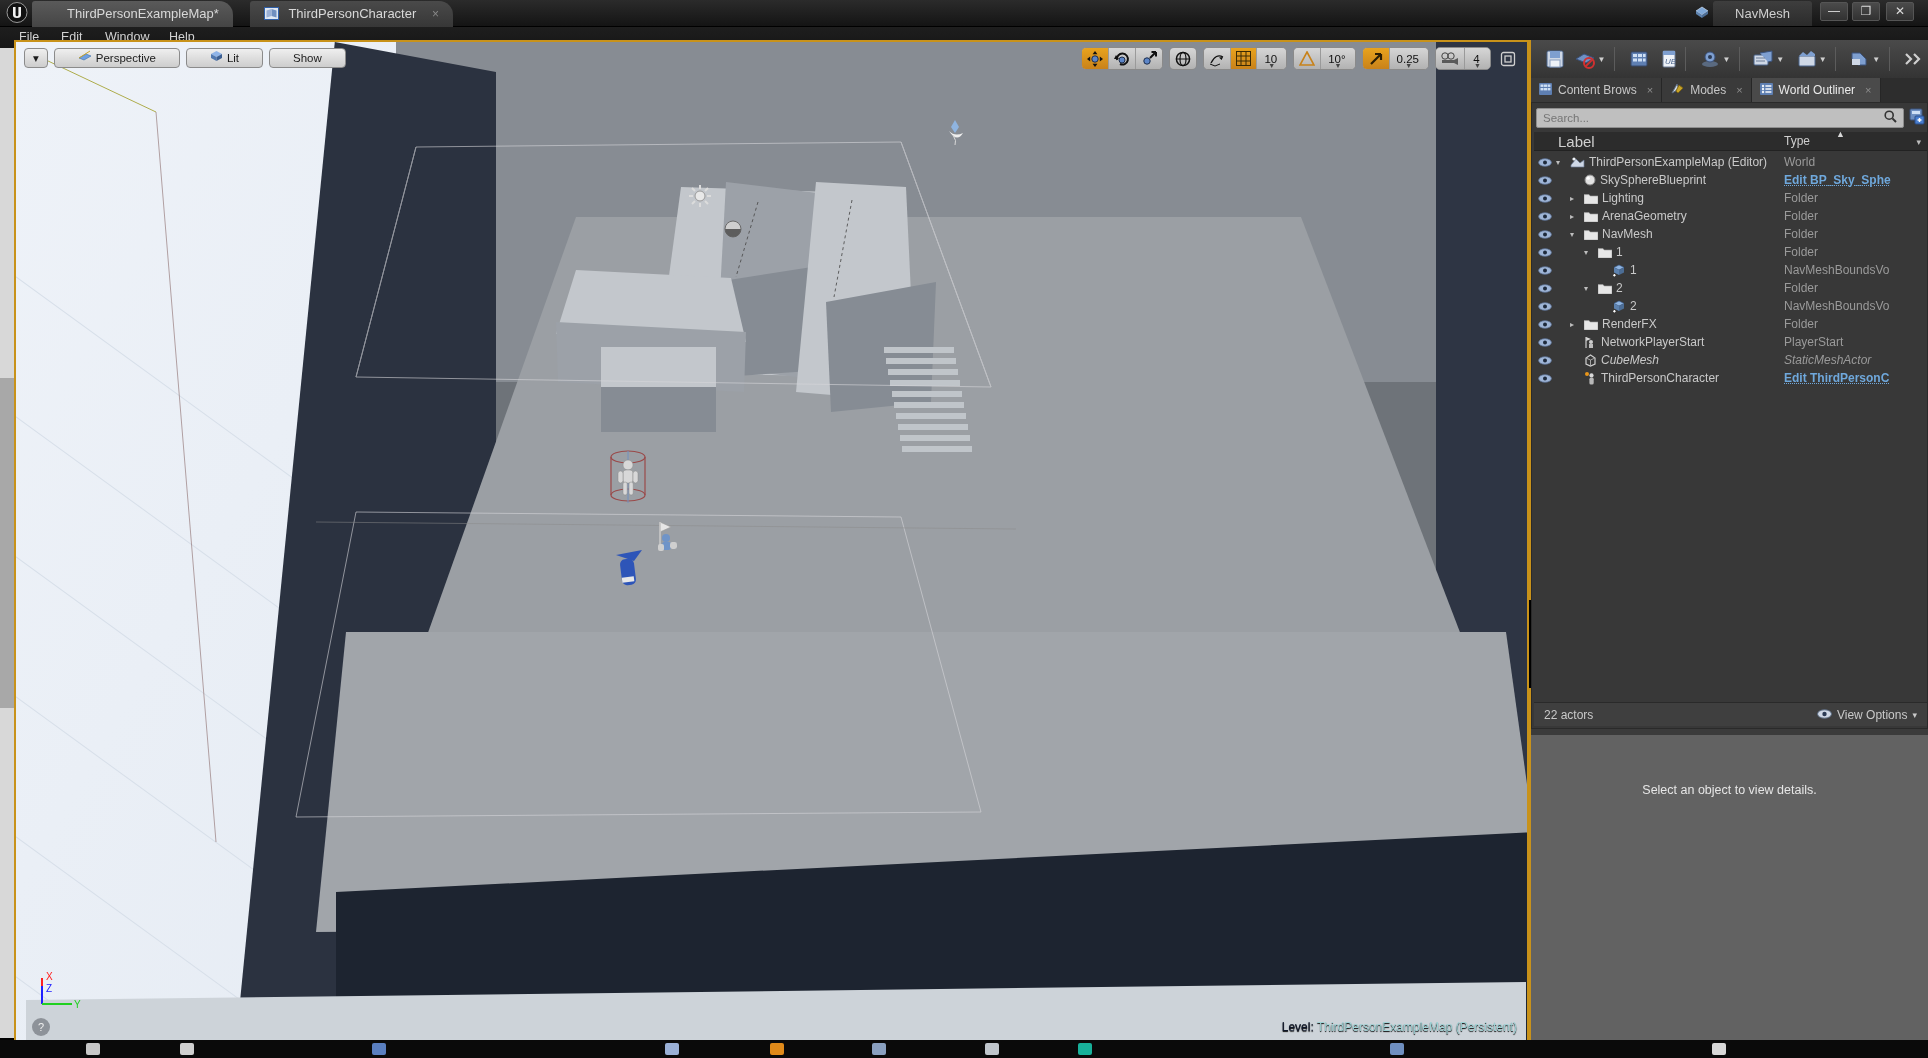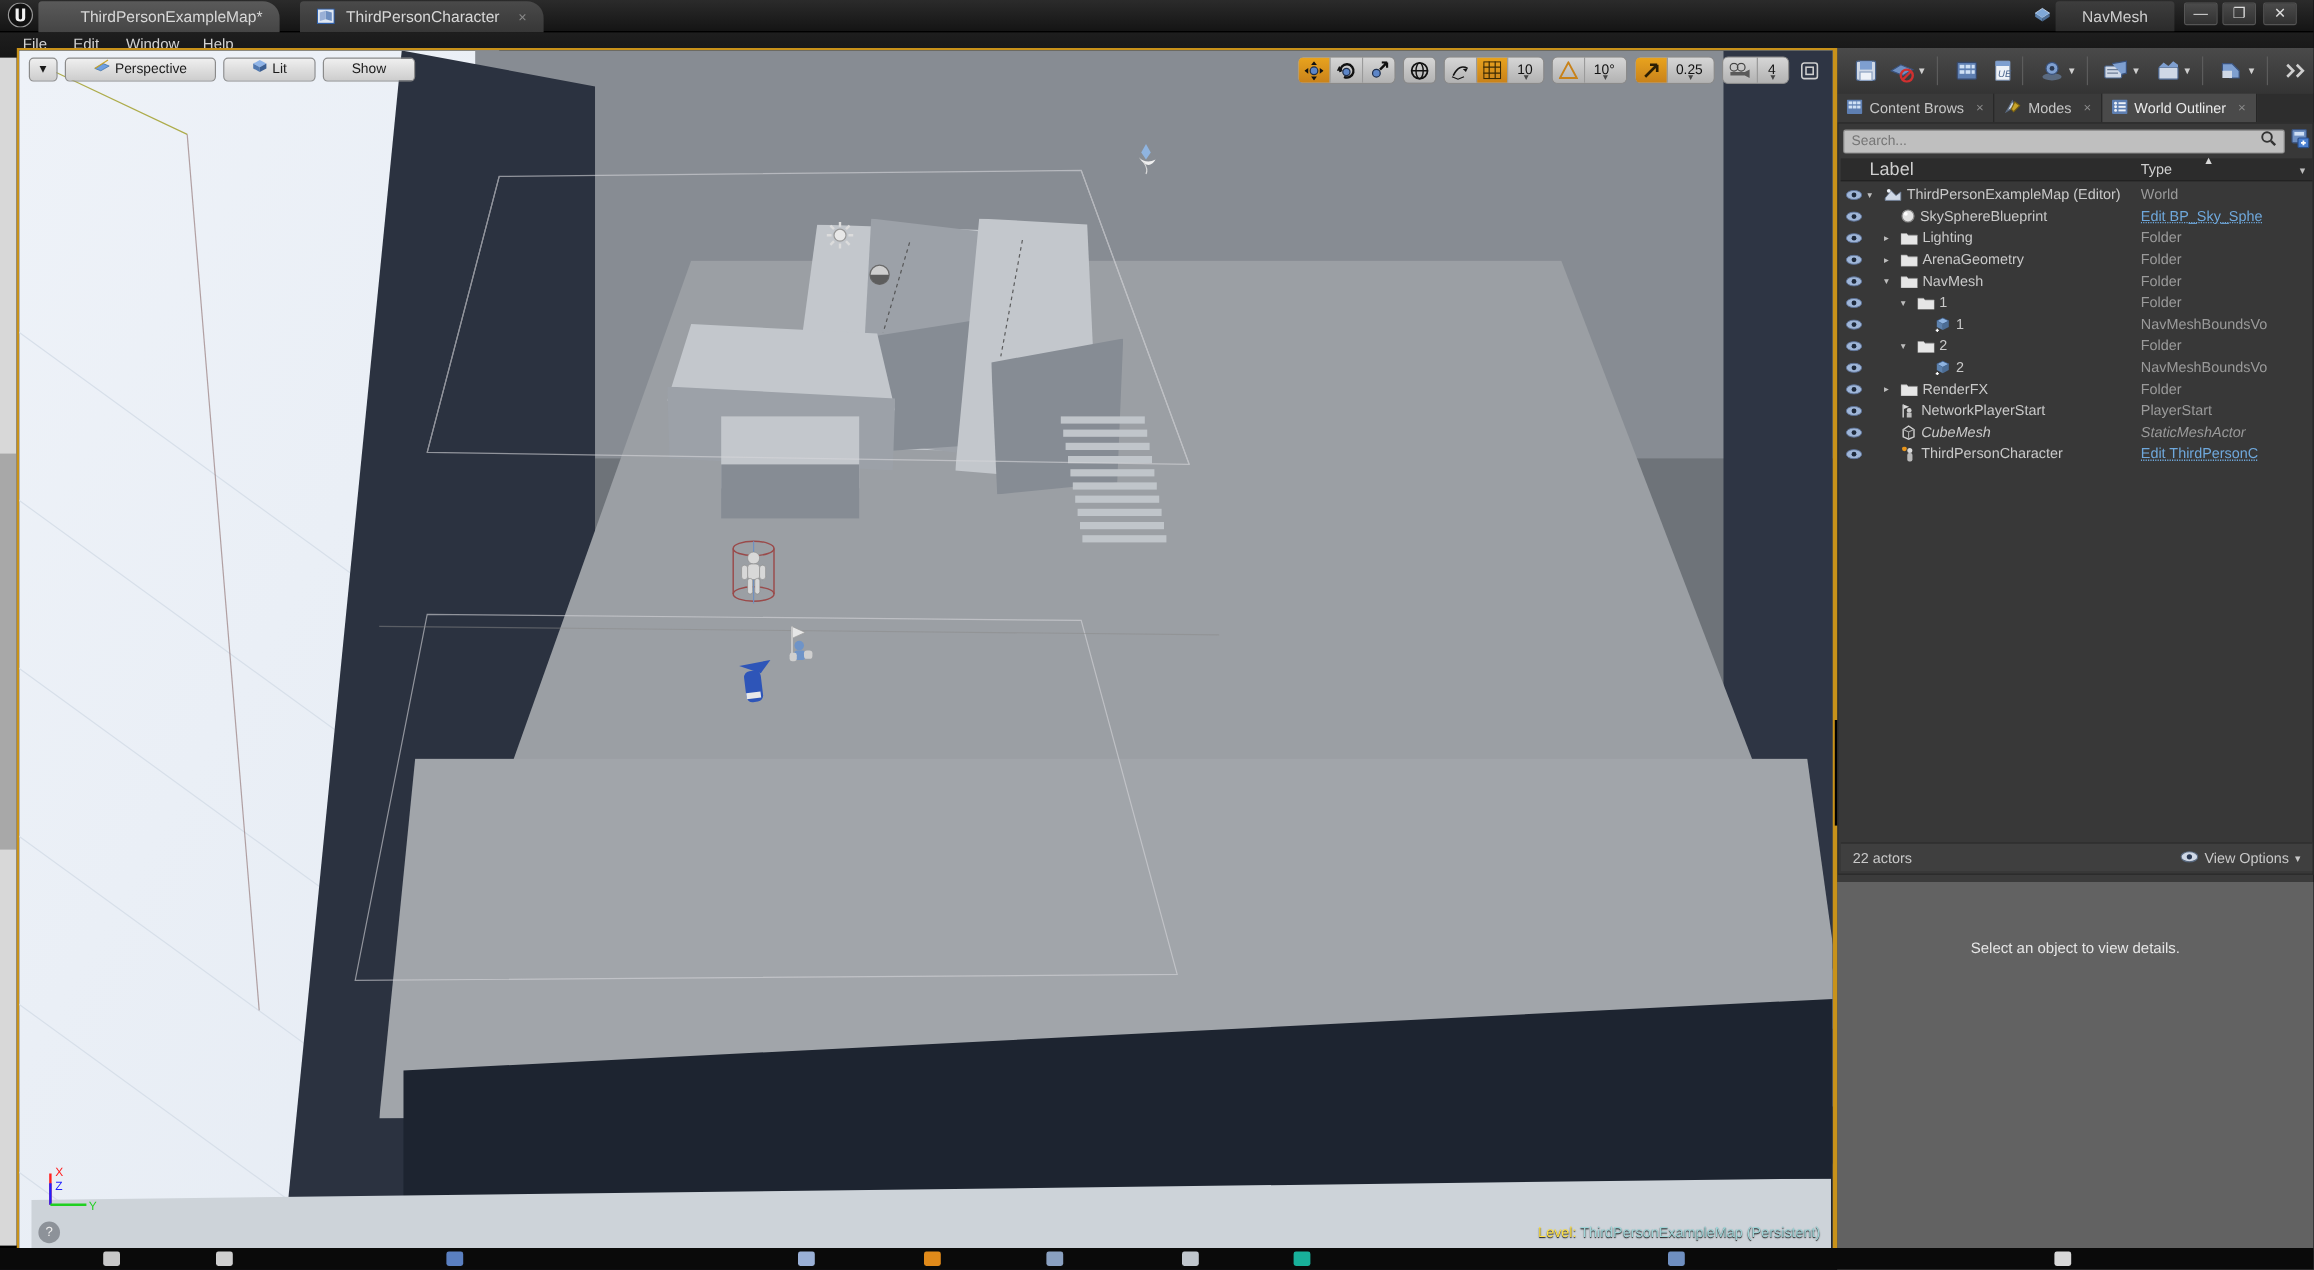--- a/index.html
+++ b/index.html
@@ -157,21 +157,21 @@
   .numcell .dncaret {
     position:absolute; bottom:0px; left:50%; transform:translateX(-50%);
     font-size:7px; color:#444; line-height:6px;
   }
 
   
   .vp-status {
     position:absolute; right:10px; bottom:6px; font-size:12px; color:#e9e9e9;
     text-shadow:0 1px 1px #000;
   }
-  .vp-status .lv { color:#fde047; }
+  .vp-status .lv { color:#0f172a; }
   .vp-status .lvname { color:#9fd3d6; }
 
   
   .gizmo { position:absolute; left:14px; bottom:22px; width:60px; height:50px; }
 
   
   .rightdock {
     position:absolute; left:1531px; top:40px; width:397px; height:1002px;
     background:#3b3b3b;
   }
@@ -226,21 +226,21 @@
   .colhdr .c2 { flex:1; color:#cfcfcf; font-size:12px; position:relative; }
 
   .trow {
     position:absolute; left:2px; width:393px; height:18px;
     display:flex; align-items:center; font-size:12px;
   }
   .eye { width:22px; display:flex; justify-content:center; color:#8fa7c9; }
   .tw { display:flex; align-items:center; gap:4px; width:228px; overflow:hidden; white-space:nowrap;}
   .twlabel { color:#c9c9c9; }
   .ttype { flex:1; color:#9a9a9a; white-space:nowrap; overflow:hidden; }
-  .ttype.link { color:#6fa8dc; text-decoration: underline dotted; }
+  .ttype.link { color:#6fa8dc; text-decoration: underline dotted; font-weight: bold; }
   .arrow { width:10px; color:#bdbdbd; font-size:8px; }
   .arrow.empty { visibility:hidden; }
 
   .outliner-footer {
     position:absolute; left:2px; bottom:2px; width:393px; height:24px;
     background:#3f3f3f; border-top:1px solid #2a2a2a;
     display:flex; align-items:center; justify-content:space-between;
     padding:0 10px; font-size:12px; color:#c9c9c9;
   }
   .details {

